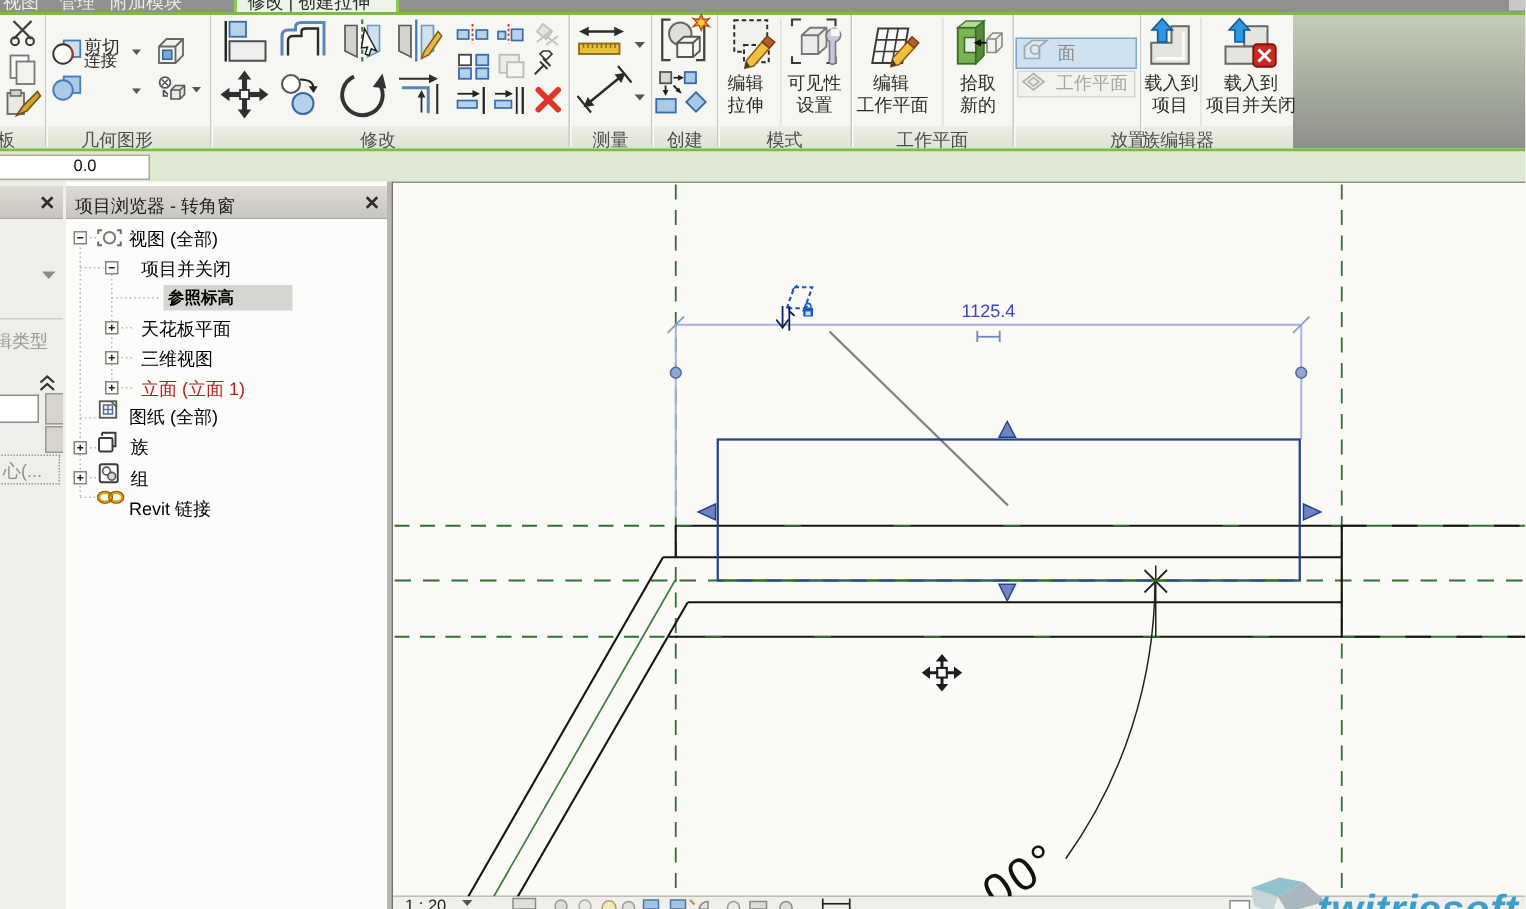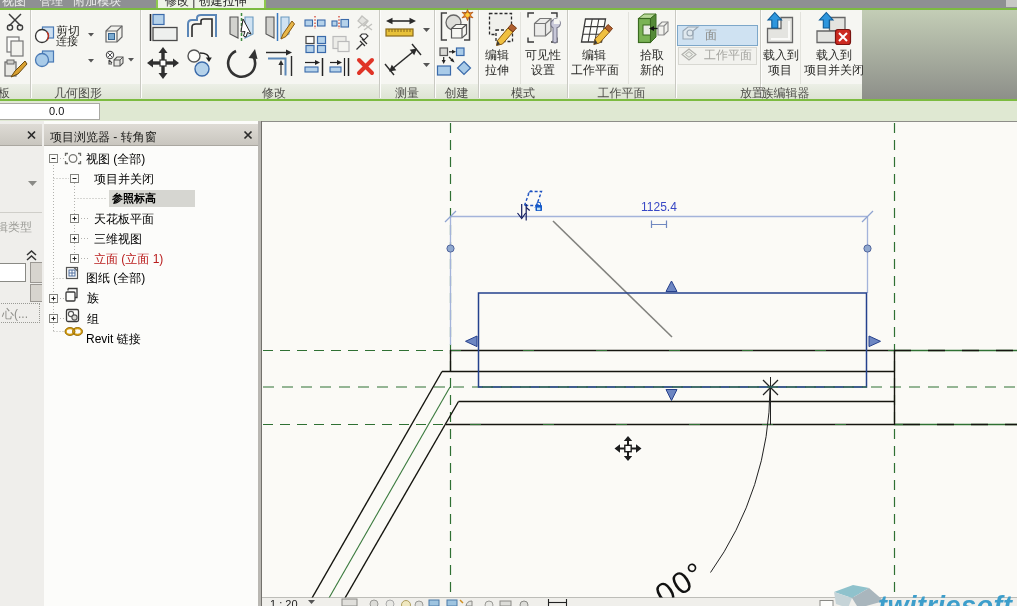--- a/index.html
+++ b/index.html
@@ -41,21 +41,21 @@
     <div class="div2" style="left:479px;"></div>
   <div class="div1" style="left:567px;"></div>
     <div class="div2" style="left:568px;"></div>
   <div class="div1" style="left:675px;"></div>
     <div class="div2" style="left:676px;"></div>
   <div class="div1" style="left:760px;"></div>
     <div class="div2" style="left:761px;"></div>
 
   <div class="lbl" style="left:-6px;top:85px;width:20px;">板</div>
   <div class="lbl" style="left:31px;top:85px;width:94px;font-family:Liberation Mono, monospace;">几何图形</div>
-  <div class="lbl" style="left:157px;top:85px;width:234px;">修改</div>
+  <div class="lbl" style="left:135px;top:85px;width:234px;">修改</div>
   <div class="lbl" style="left:380px;top:85px;width:54px;">测量</div>
   <div class="lbl" style="left:435px;top:85px;width:43px;">创建</div>
   <div class="lbl" style="left:479px;top:85px;width:88px;">模式</div>
   <div class="lbl" style="left:568px;top:85px;width:107px;">工作平面</div>
   <div class="lbl" style="left:676px;top:85px;width:84px;padding-left:34px;">放置</div>
   <div class="lbl" style="left:740px;top:85px;width:91px;">族编辑器</div>
 
   <div class="btxt" style="left:37px;top:24px;width:50px;text-align:left;font-size:12px;color:#333;">&nbsp;</div>
   <div class="btxt" style="left:56px;top:24px;font-size:12px;">剪切</div>
   <div class="btxt" style="left:56px;top:34px;font-size:11px;">连接</div>

